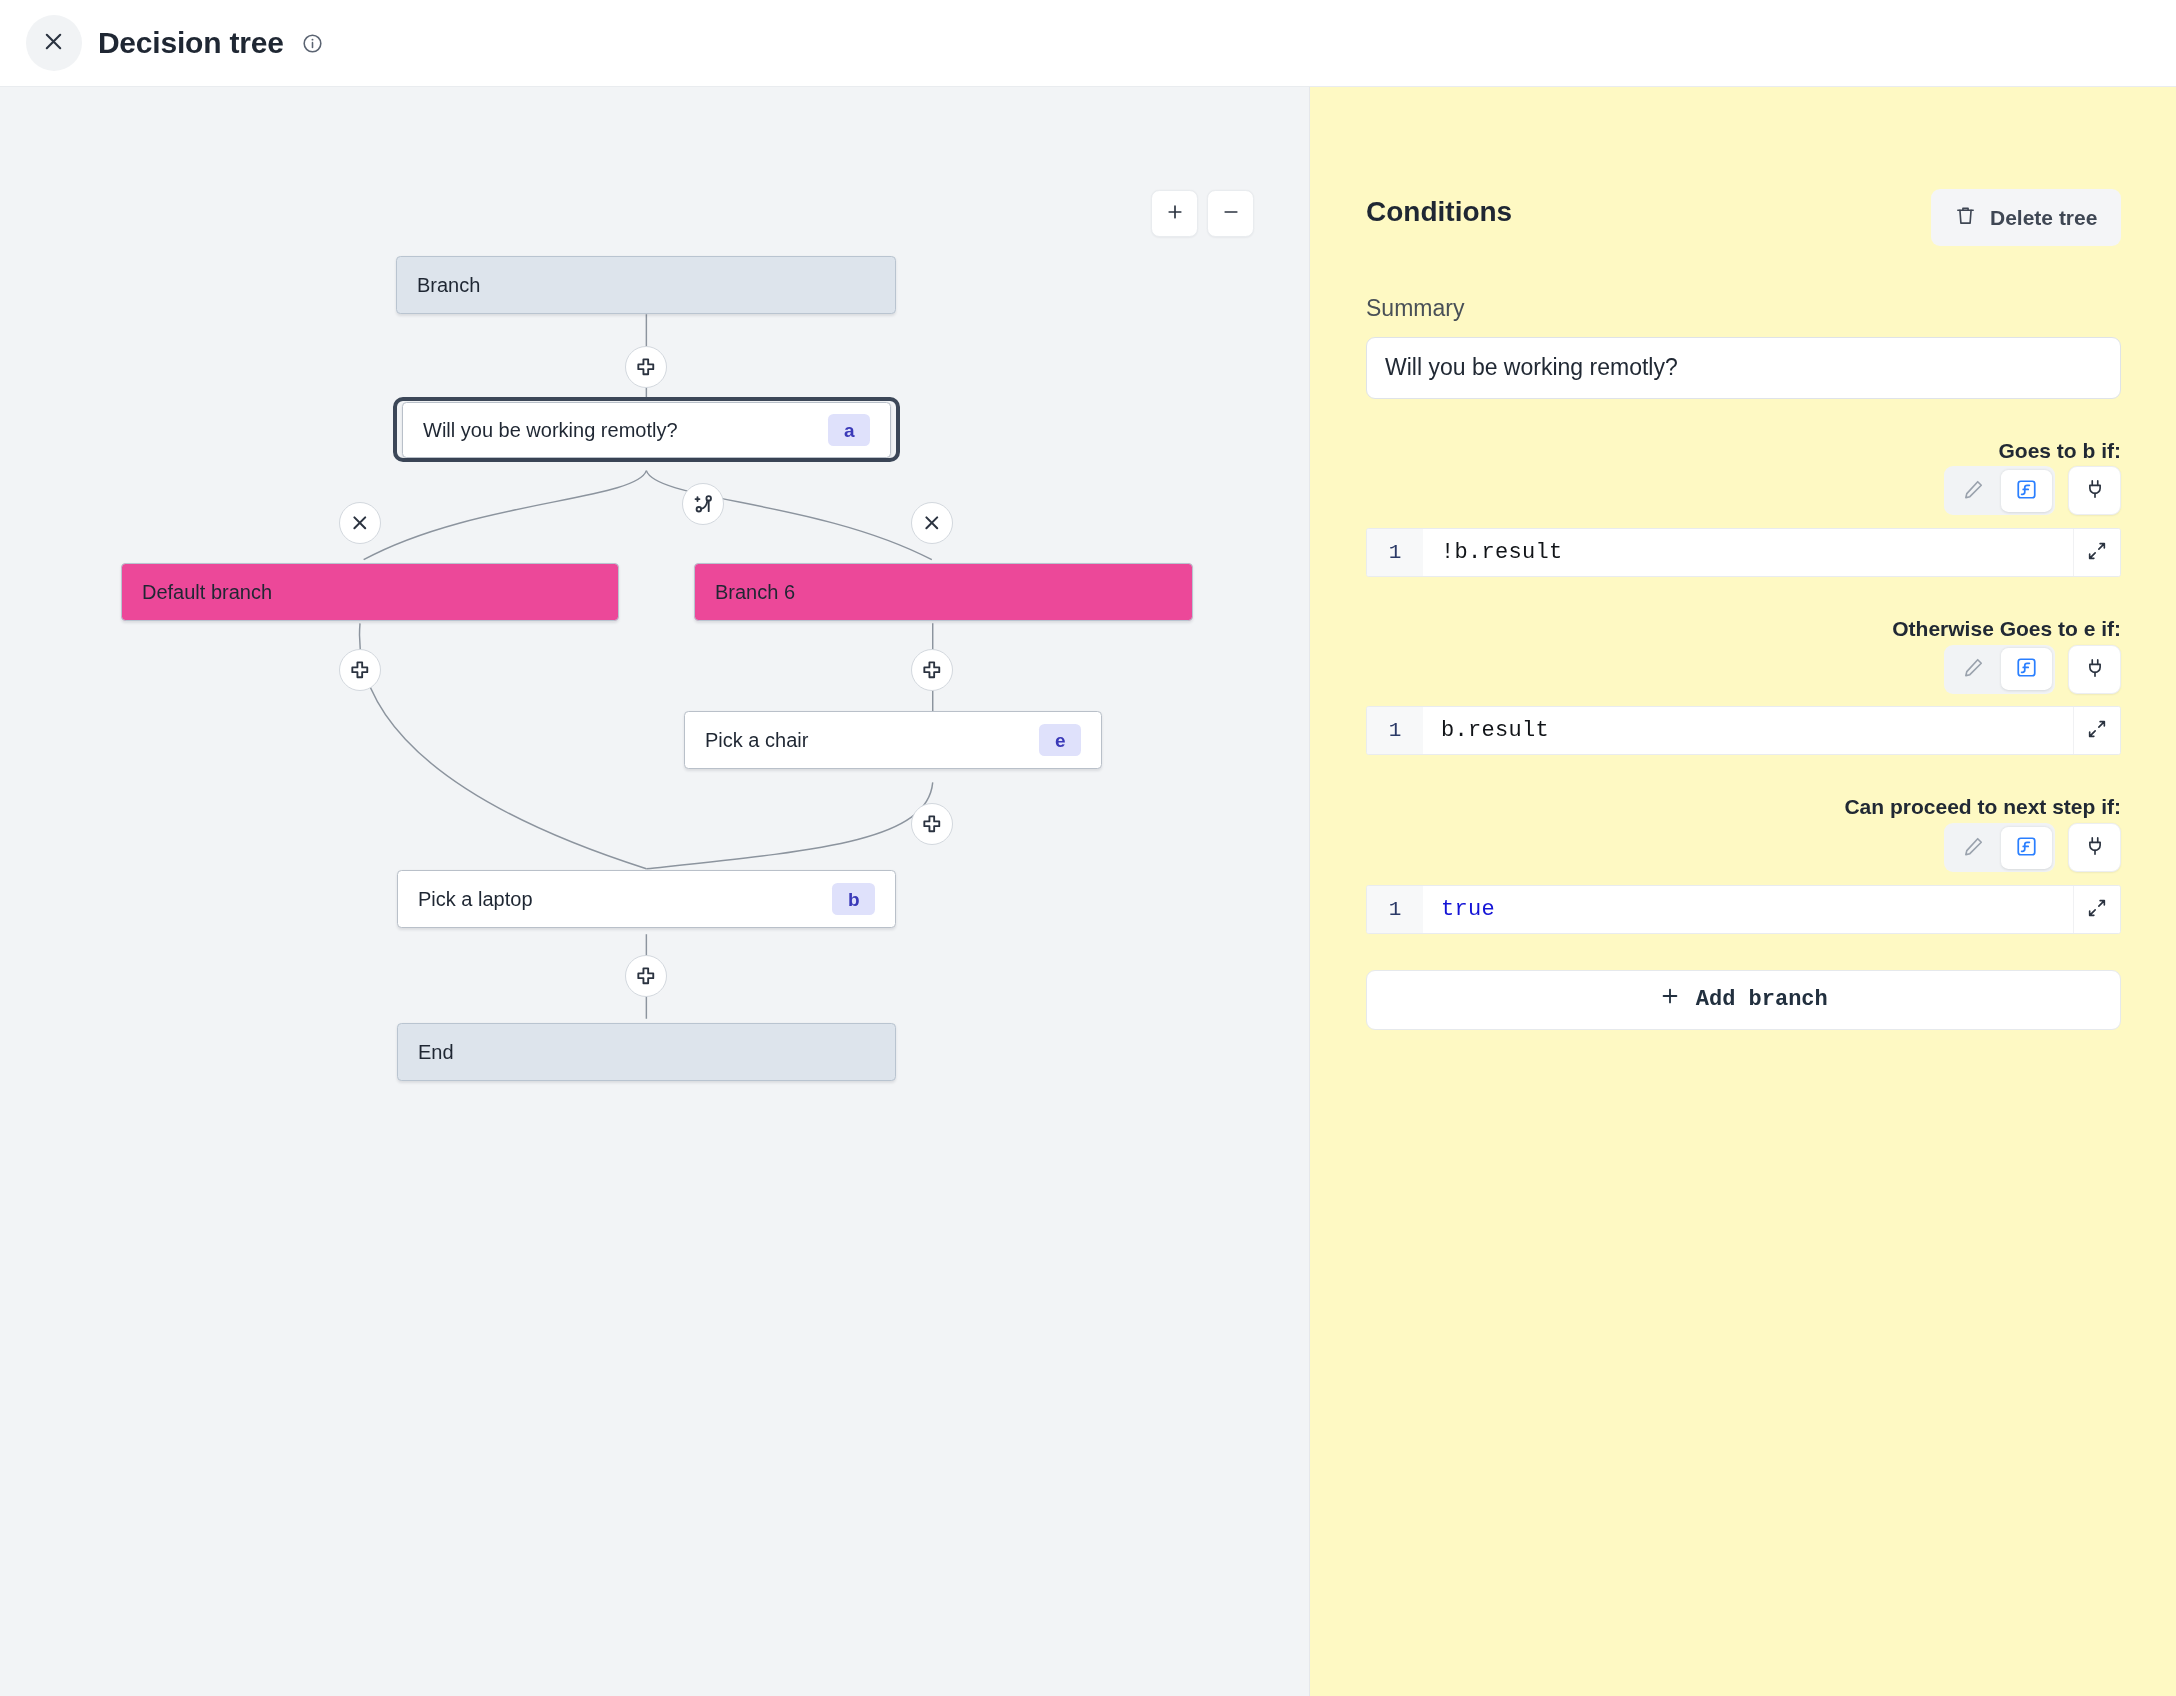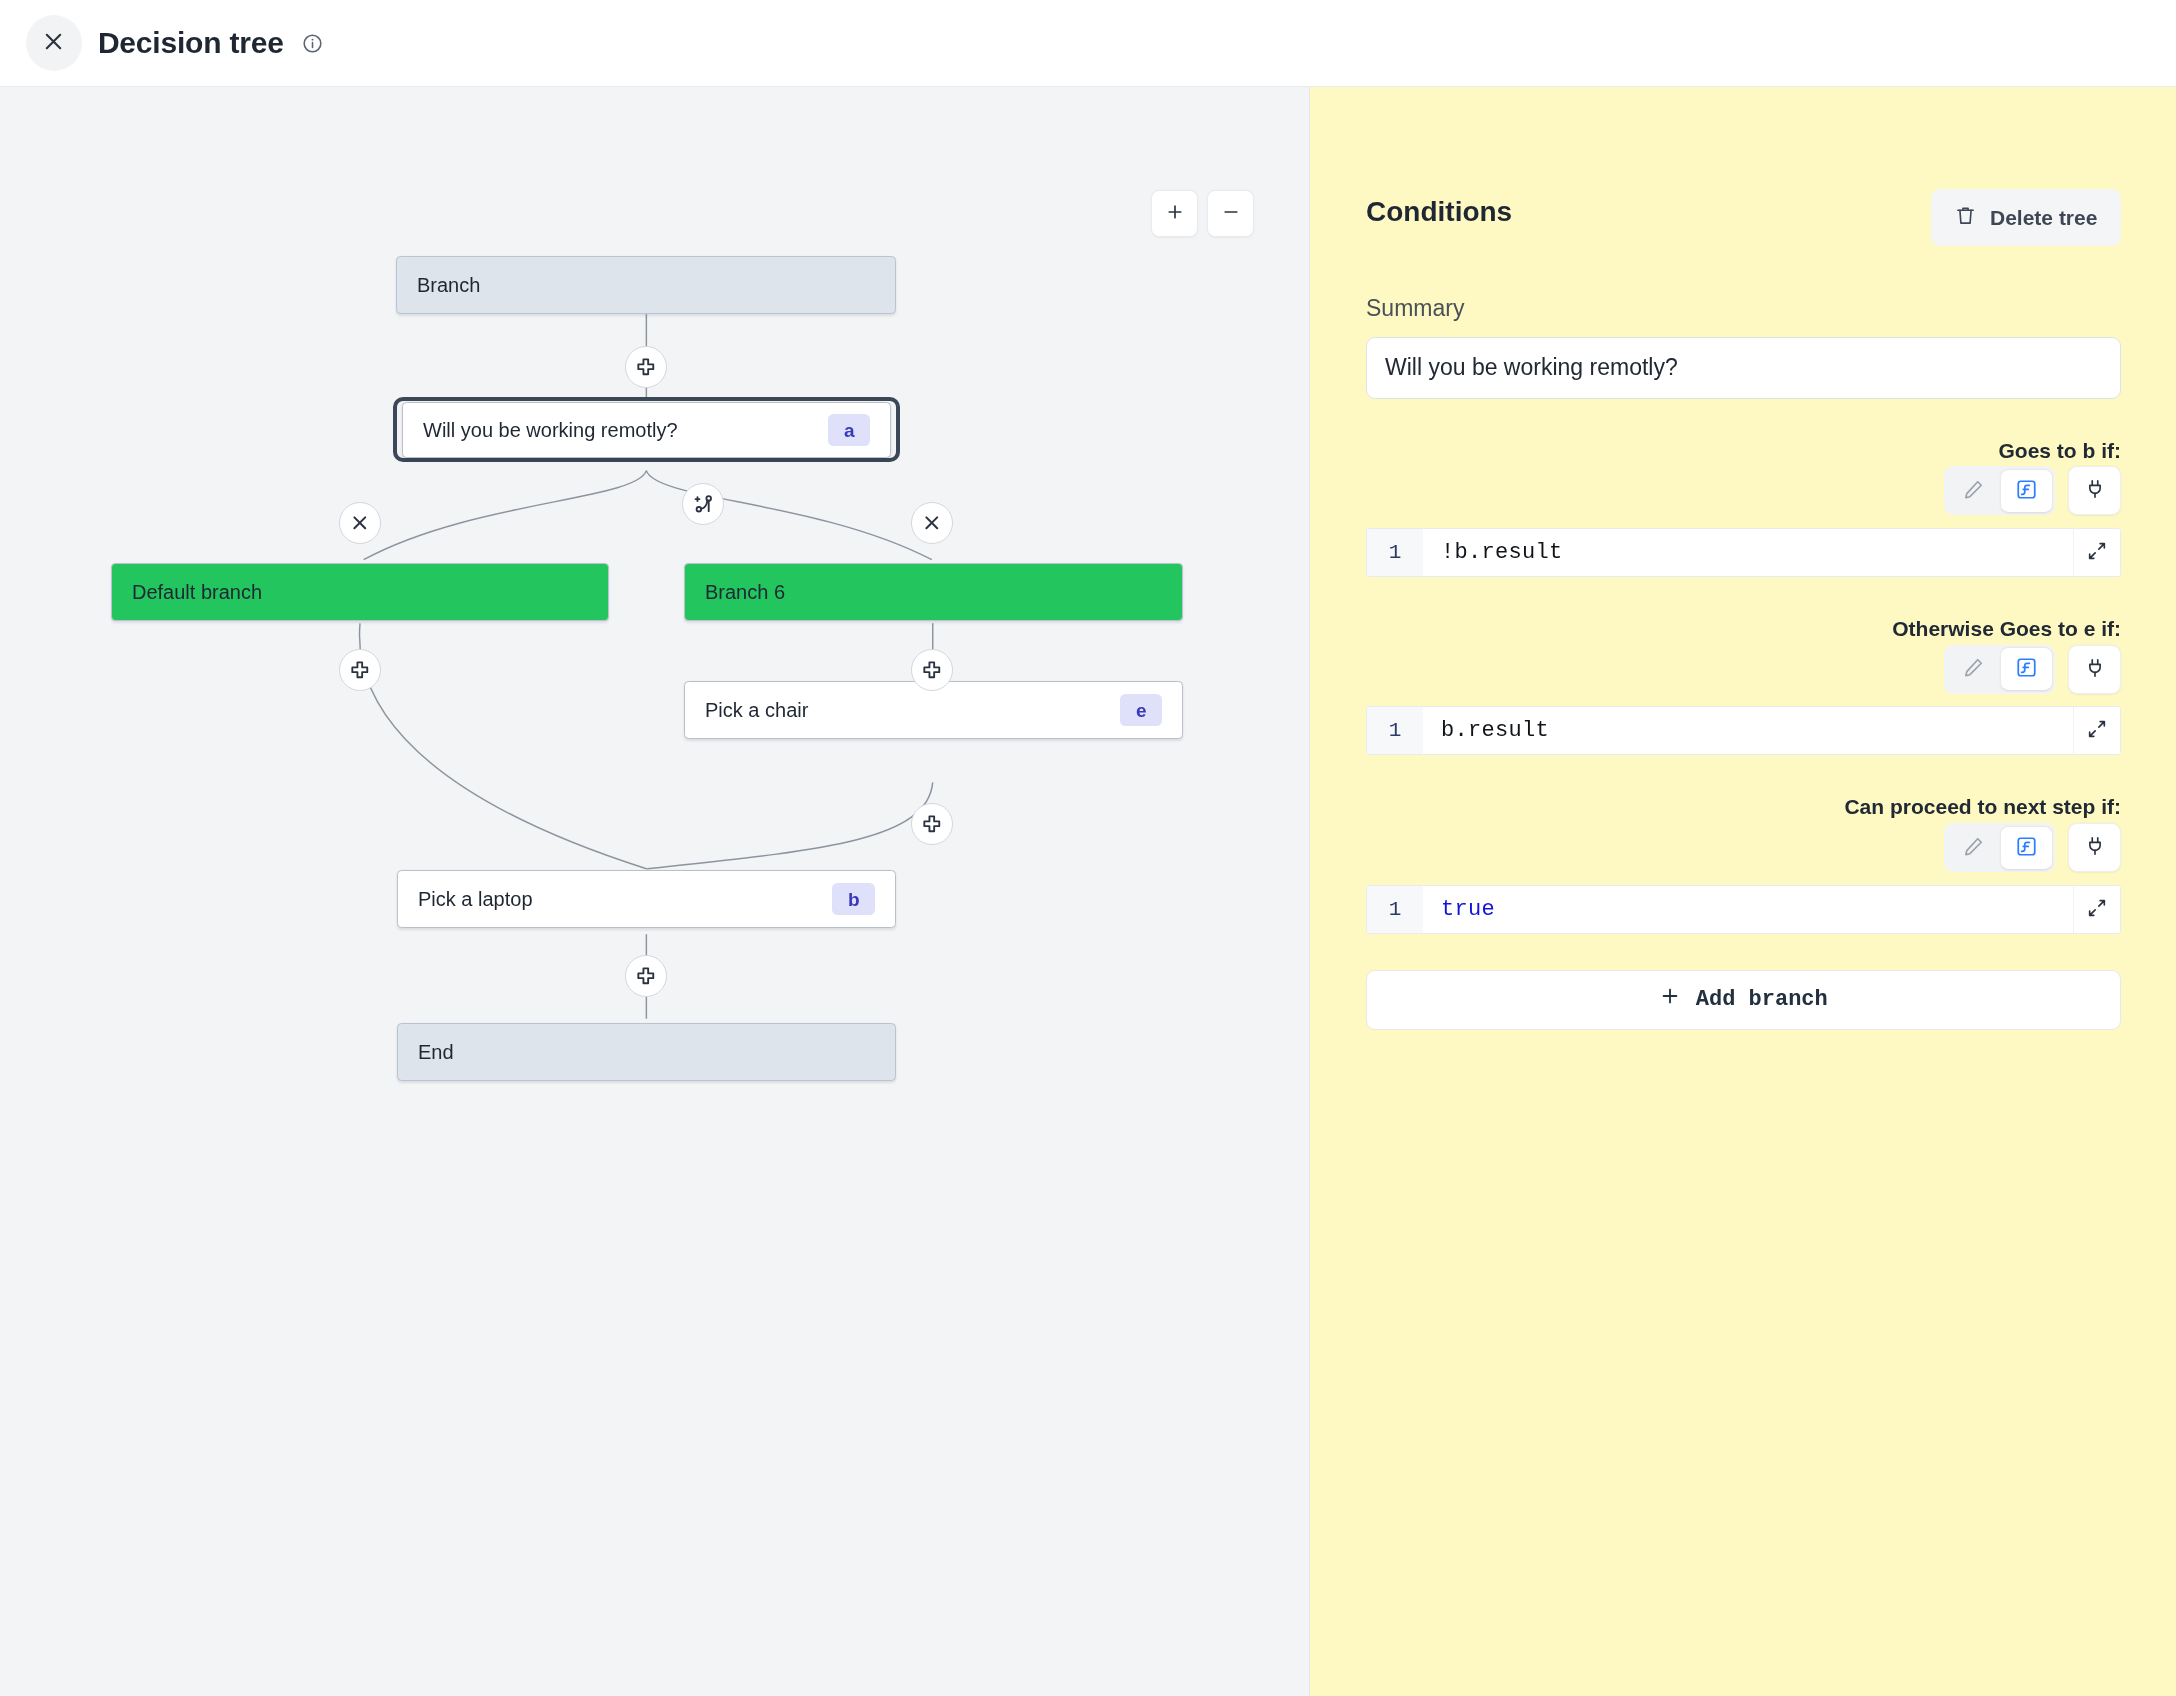--- a/index.html
+++ b/index.html
@@ -90,22 +90,23 @@
   }
   .node.terminal {
     background: #dde4ec;
     border: 0.9px solid #b9c4d0;
   }
   .node.plain {
     background: #ffffff;
     border: 0.9px solid #b9c0c9;
   }
   .node.branch {
-    background: #22c55e;
+    background: #ec4899;
     border: 0.9px solid #b9c4d0;
+    margin-left: 10px;
   }
   .node-label { pointer-events: none; }
   .node-badge {
     background: #dfe1fb;
     color: #3a39b8;
     font-weight: bold;
     font-size: 19px;
     border-radius: 5.5px;
     padding: 6.4px 15.5px;
     line-height: 1;
@@ -410,21 +411,21 @@
       </button>
 
       <button class="handle" style="left:911px; top:562px;">
         <span>
           <svg viewBox="0 0 24 24" fill="none" stroke="#2b3340" stroke-width="1.9" stroke-linejoin="round">
             <path d="M9.6 4.4 h4.8 v5.2 h5.2 v4.8 h-5.2 v5.2 h-4.8 v-5.2 h-5.2 v-4.8 h5.2 z"></path>
           </svg>
         </span>
       </button>
 
-      <div class="node plain" style="left:684px; top:594px; width:499px; height:58px;">
+      <div class="node plain" style="left:684px; top:624px; width:418px; height:58px;">
         <span class="node-label">Pick a chair</span>
         <span class="node-badge">e</span>
       </div>
 
       <button class="handle" style="left:911px; top:716px;">
         <span>
           <svg viewBox="0 0 24 24" fill="none" stroke="#2b3340" stroke-width="1.9" stroke-linejoin="round">
             <path d="M9.6 4.4 h4.8 v5.2 h5.2 v4.8 h-5.2 v5.2 h-4.8 v-5.2 h-5.2 v-4.8 h5.2 z"></path>
           </svg>
         </span>

